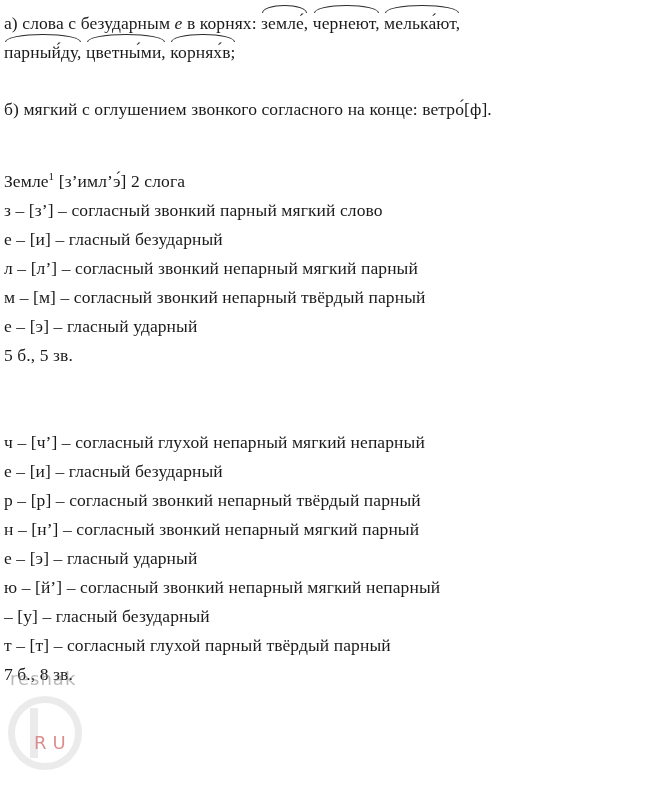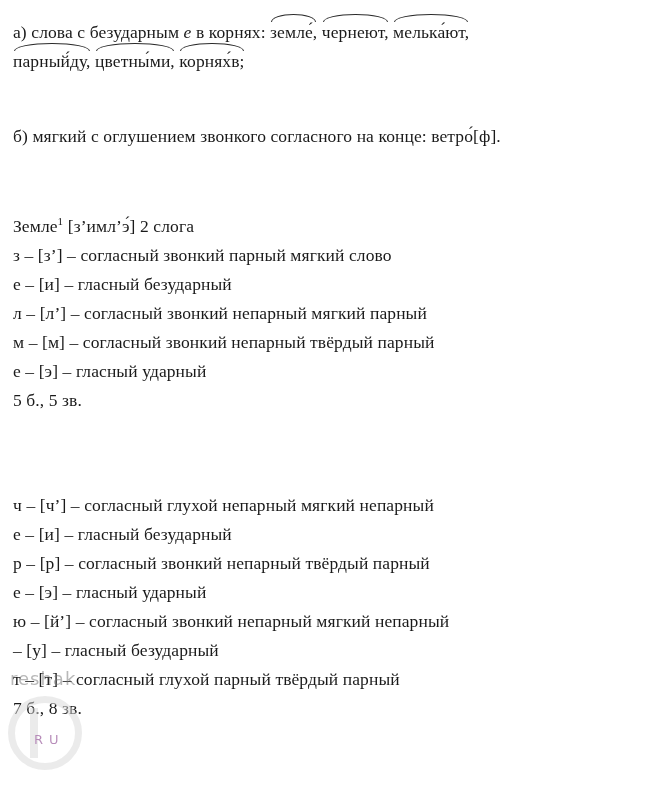--- a/index.html
+++ b/index.html
@@ -22,21 +22,21 @@
     padding: 0;
     box-sizing: border-box;
   }
   .line {
     font-size: 17.5px;
     line-height: 27px;
     white-space: nowrap;
     letter-spacing: 0.1px;
   }
   .block {
-    margin: 9px;
+    margin: 0;
     padding: 0;
   }
   .spacer-sm { height: 14px; }
   .spacer-md { height: 30px; }
   .spacer-lg { height: 44px; }
 
   
   #answer-a .line:first-child {
     padding-top: 2px;
   }
@@ -85,22 +85,22 @@
     font-family: "DejaVu Sans", sans-serif;
     font-size: 18px;
     color: #737373;
     letter-spacing: 1px;
   }
   .wm-sub {
     position: absolute;
     left: 34px;
     top: 84px;
     font-family: "DejaVu Sans", sans-serif;
-    font-size: 13px;
-    color: #701a75;
+    font-size: 18px;
+    color: #b91c1c;
     letter-spacing: 6px;
     text-align: right;
   }
   .wm-circle {
     position: absolute;
     left: 8px;
     top: 48px;
     width: 74px;
     height: 74px;
     border: 7px solid #d8d8d8;
@@ -146,20 +146,21 @@
       <div class="line">5 б., 5 зв.</div>
     </div>
 
     <div class="spacer-lg"></div>
     <div class="spacer-sm"></div>
 
     <div class="block analysis" id="analysis-2">
       <div class="line">ч – [ч’] – согласный глухой непарный мягкий непарный</div>
       <div class="line">е – [и] – гласный безударный</div>
       <div class="line">р – [р] – согласный звонкий непарный твёрдый парный</div>
+      <div class="line">н – [н’] – согласный звонкий непарный мягкий парный</div>
       <div class="line">е – [э] – гласный ударный</div>
       <div class="line">ю – [й’] – согласный звонкий непарный мягкий непарный</div>
       <div class="line">– [у] – гласный безударный</div>
       <div class="line">т – [т] – согласный глухой парный твёрдый парный</div>
       <div class="line">7 б., 8 зв.</div>
     </div>
 
   </div>
 
   <div class="watermark">

